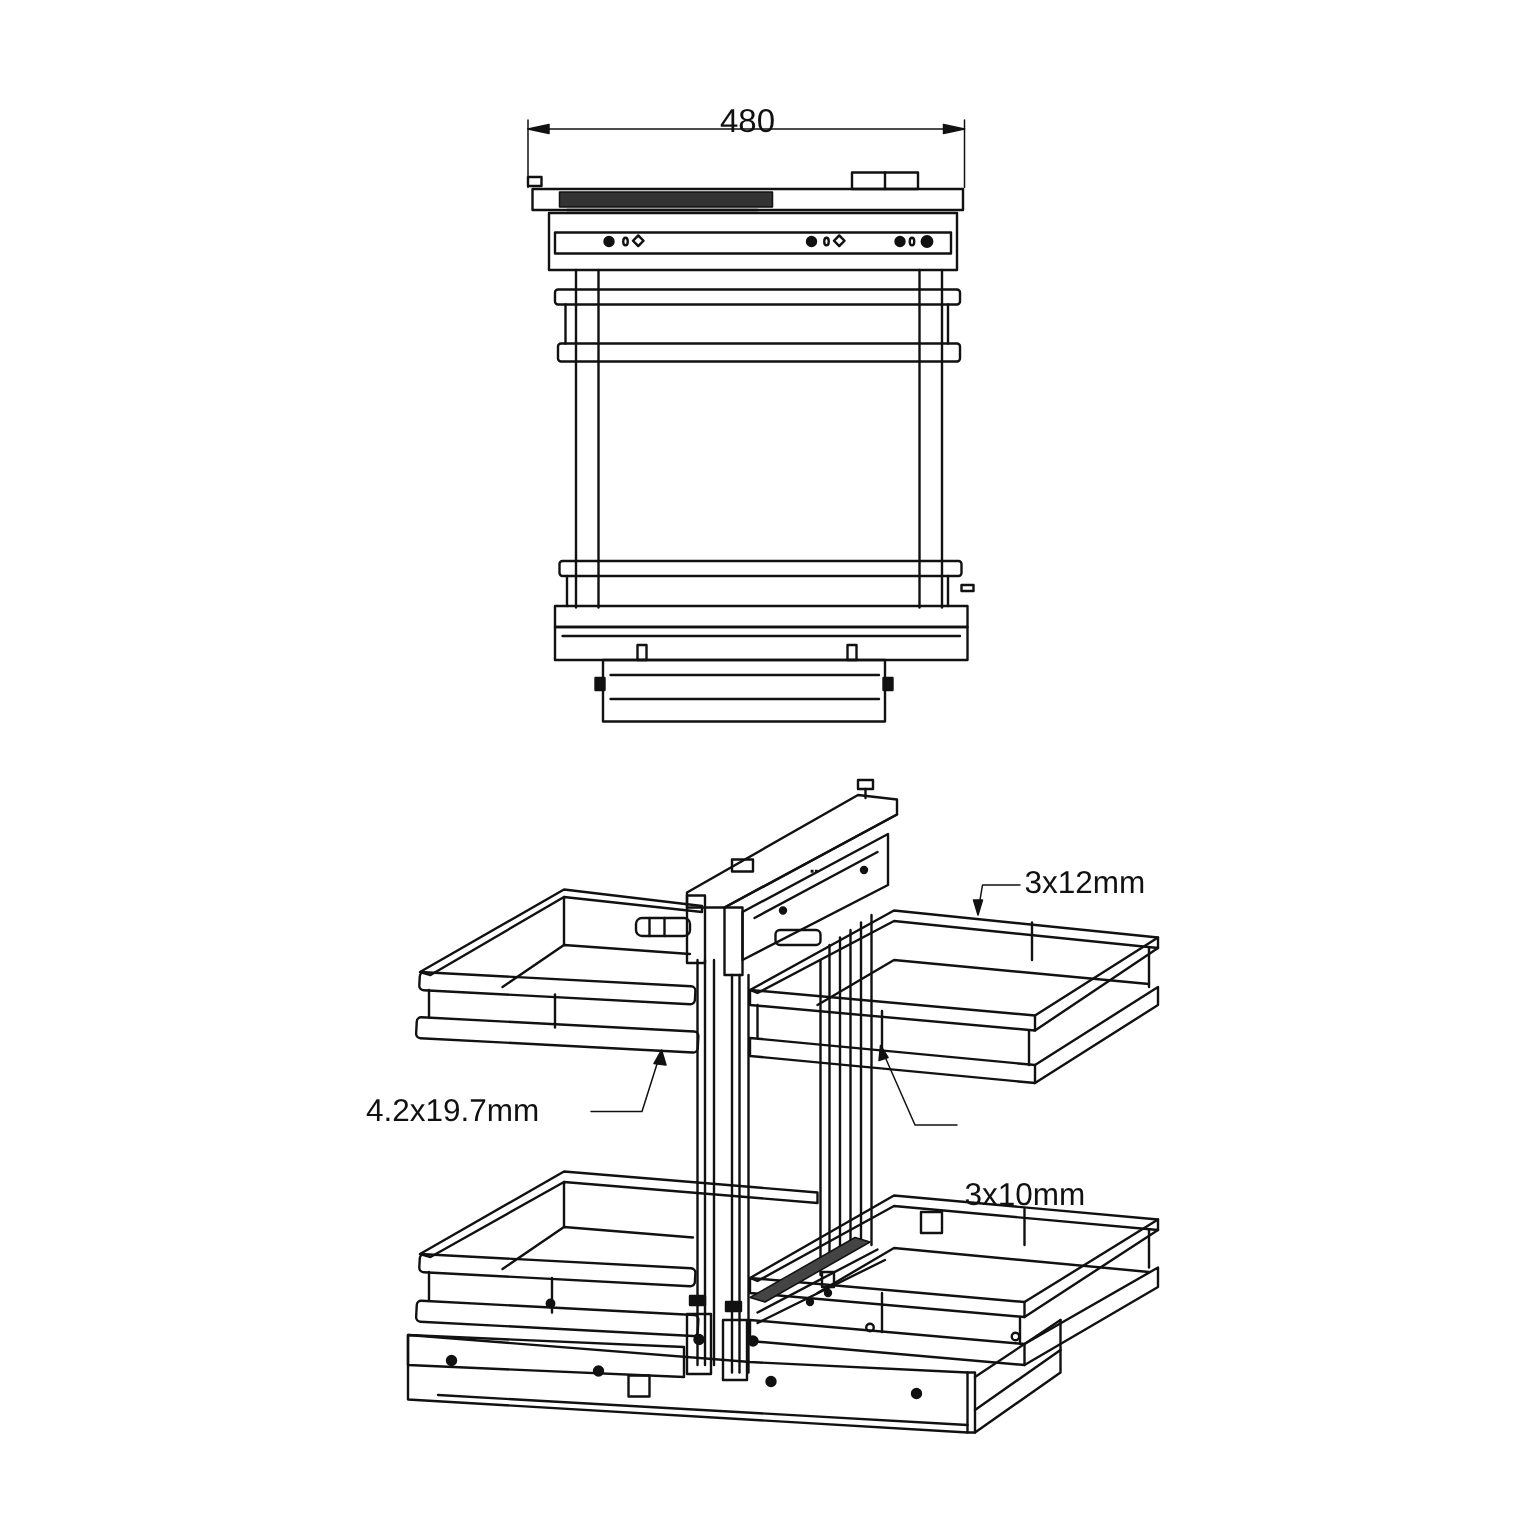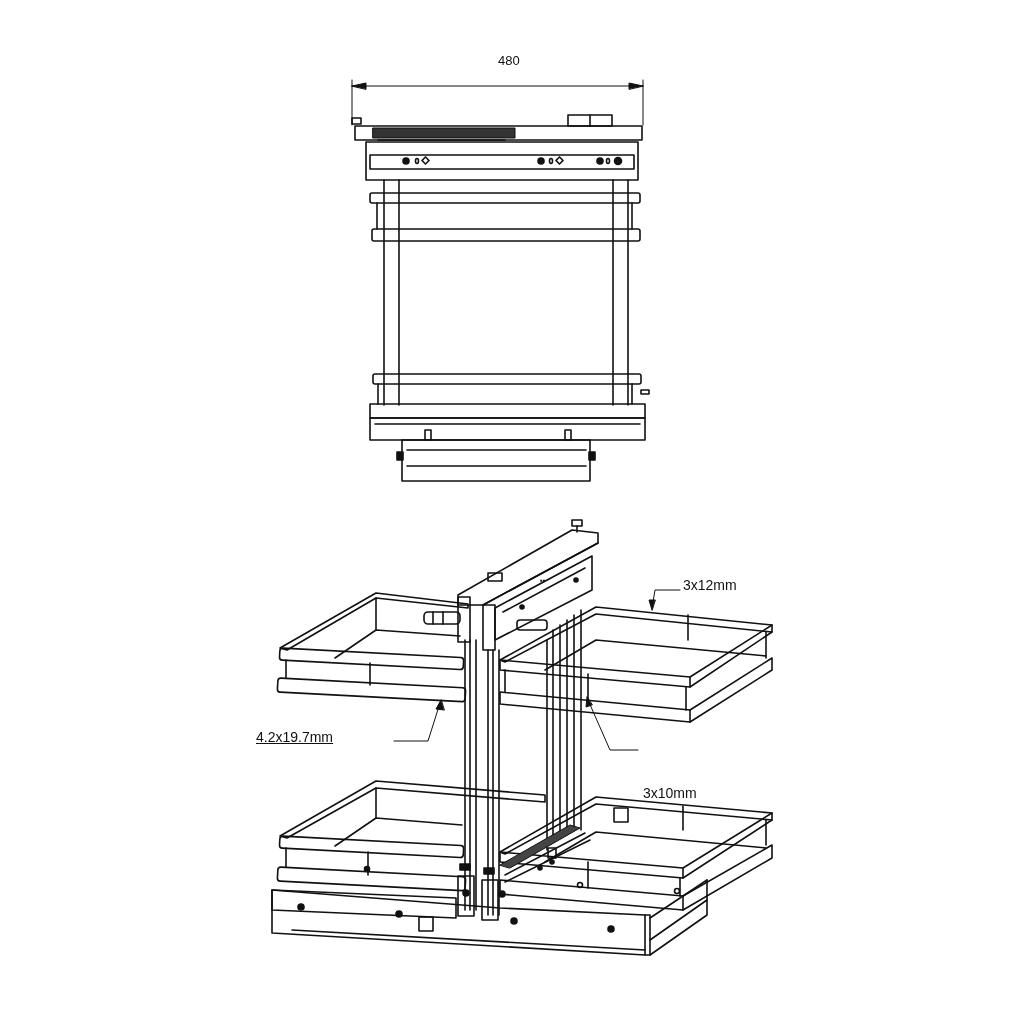--- a/index.html
+++ b/index.html
@@ -1,21 +1,21 @@
 <!DOCTYPE html>
 <html><head>
   <meta charset="utf-8">
   <style>
     html, body { margin: 0; padding: 0; background: #ffffff; }
     body { width: 1024px; height: 1024px; position: relative; overflow: hidden; font-family: "Liberation Sans", sans-serif; }
     #canvas { position: absolute; left: 0; top: 0; width: 1024px; height: 1024px; }
-    .lbl { position: absolute; font-family: "Liberation Sans", sans-serif; color: #111111; font-size: 14px; white-space: nowrap; line-height: 1; }
-    #dim-width-label { left: 480px; top: 54px; font-size: 13px; margin-left: 18px; }
+    .lbl { position: absolute; font-family: "Liberation Sans", sans-serif; color: #111111; font-size: 21px; white-space: nowrap; line-height: 1; }
+    #dim-width-label { left: 480px; top: 70px; font-size: 22px; }
     #label-top-rail { left: 683px; top: 578px; }
-    #label-bottom-rail { left: 256px; top: 730px; text-decoration: underline; }
+    #label-bottom-rail { left: 244px; top: 730px; }
     #label-upright { left: 643px; top: 740px; margin-top: 46px; }
   </style>
 </head>
 <body>
 
 <svg id="canvas" viewBox="0 0 1024 1024" xmlns="http://www.w3.org/2000/svg">
   <g fill="none" stroke="#111" stroke-width="1.6" stroke-linejoin="round" stroke-linecap="round">
 
     <g>
 

